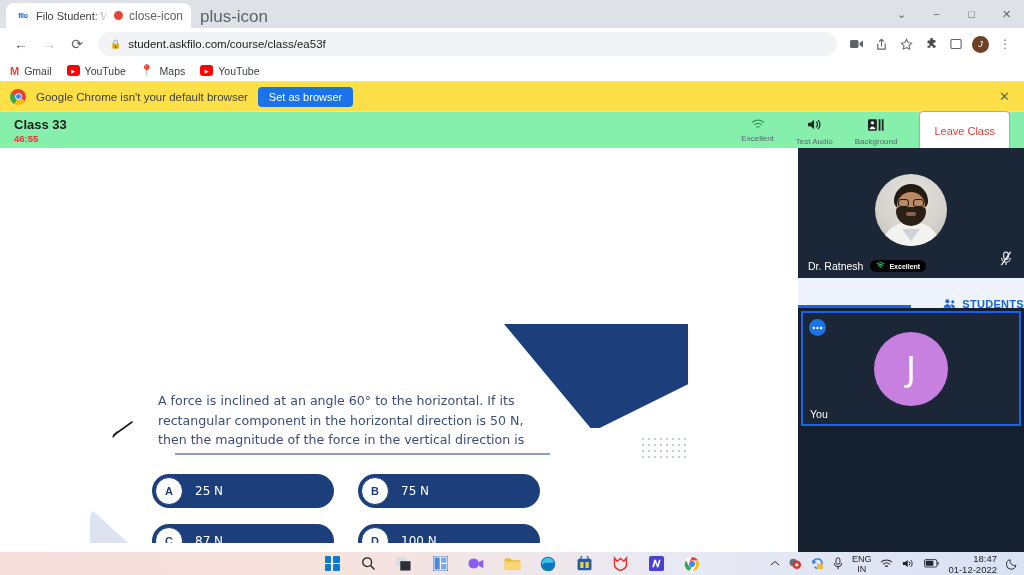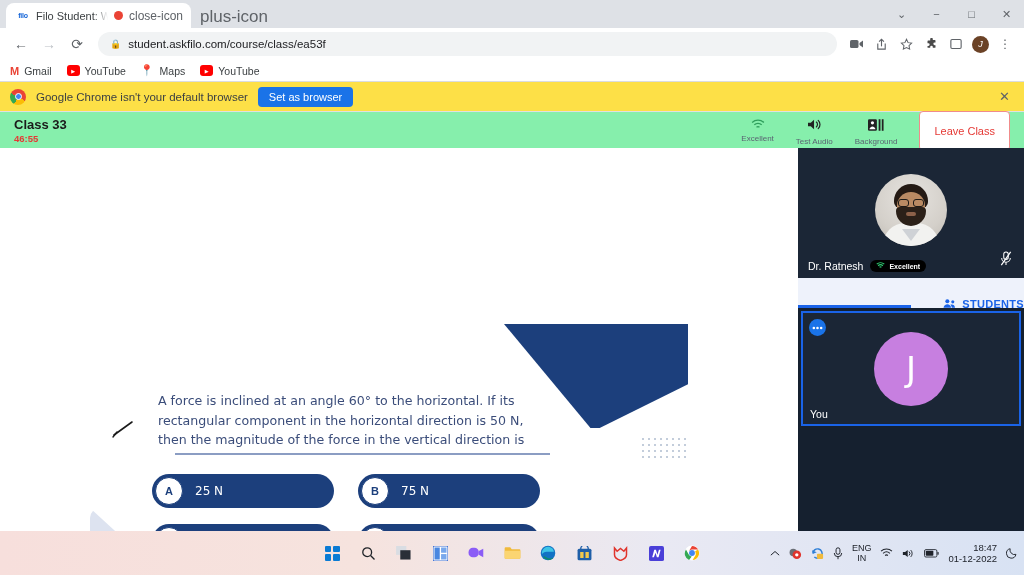--- a/index.html
+++ b/index.html
@@ -231,21 +231,21 @@
 
   .empty-pane {
     flex: 1; background: #000; display: flex; flex-direction: column;
     align-items: center; justify-content: center; gap: 10px; margin: 3px 3px 0 3px;
     color: #fff; text-align: center;
   }
   .empty-text { font-size: 12.5px; line-height: 18px; width: 160px; }
 
   
   .taskbar {
-    position: absolute; left: 0; bottom: 0; width: 1024px; height: 44px;
+    position: absolute; left: 0; bottom: 0; width: 1024px; height: 23px;
     background: linear-gradient(90deg,#f7dfdc 0%, #f6e3de 35%, #e9e9f3 65%, #d8e2f3 100%);
     display: flex; align-items: center; justify-content: center;
   }
   .tb-center { display: flex; align-items: center; gap: 15px; }
   .tbi { width: 21px; height: 21px; display: flex; align-items: center; justify-content: center; cursor: pointer; position: relative; }
   .tray {
     position: absolute; right: 6px; display: flex; align-items: center; gap: 9px;
     font-size: 9px; color: #20242c;
   }
   .tray-ico { display: flex; align-items: center; justify-content: center; cursor: pointer; }

